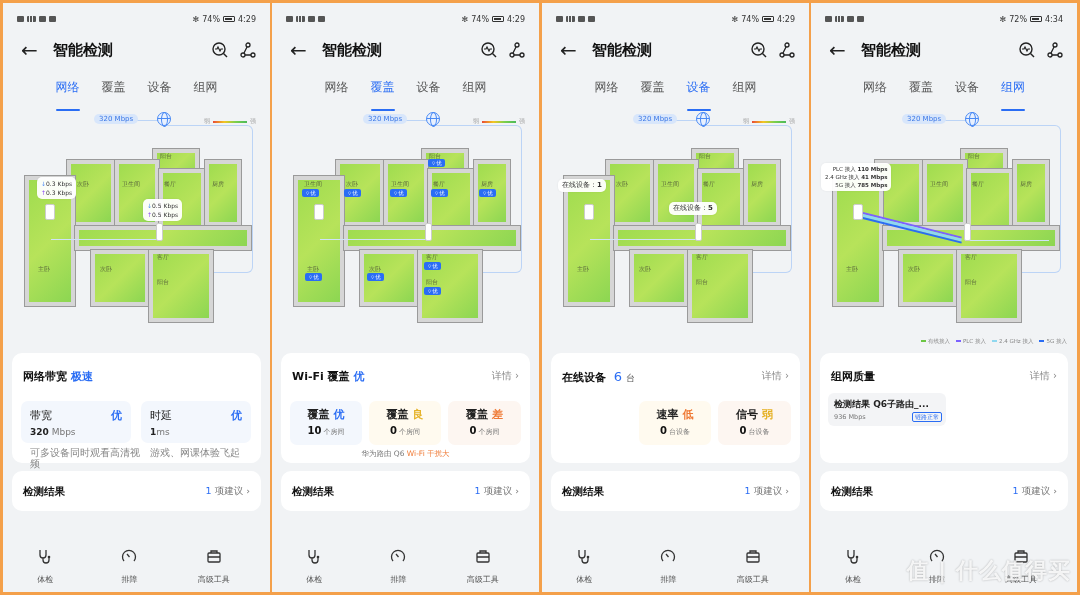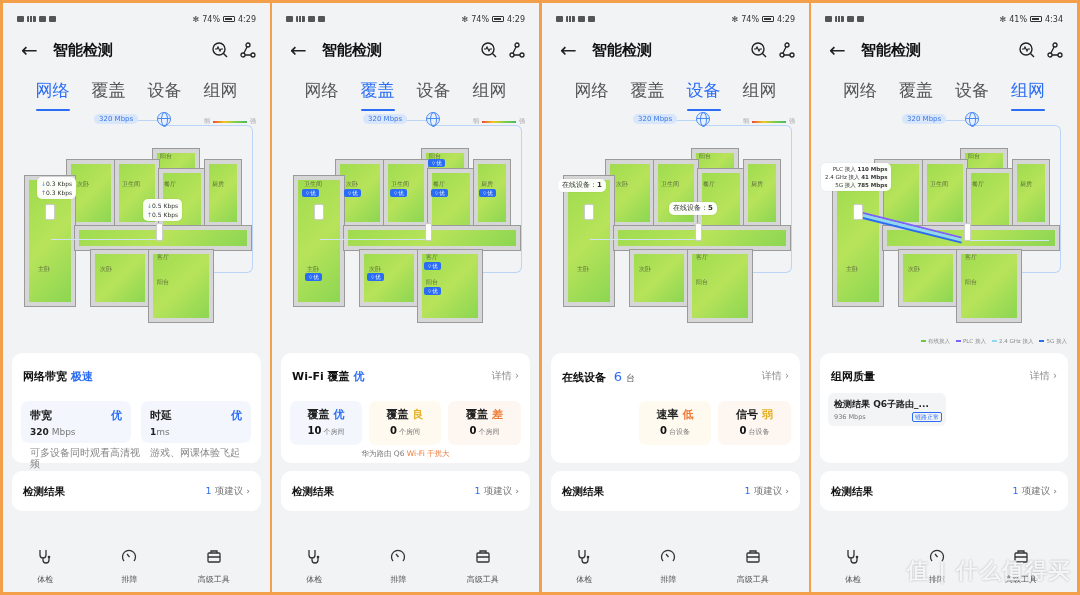--- a/index.html
+++ b/index.html
@@ -16,21 +16,21 @@
   .status .right { display: flex; gap: 3px; align-items: center; }
   .batt { display: inline-block; width: 12px; height: 6px; border: 1px solid #333; border-radius: 1px; position: relative; }
   .batt::after { content: ""; position: absolute; left: 1px; top: 1px; bottom: 1px; width: 72%; background: #333; }
 
   .appbar { position: absolute; top: 34px; left: 0; right: 0; height: 28px; }
   .back { position: absolute; left: 18px; top: 2px; font-size: 20px; color: #222; line-height: 22px; cursor: pointer; }
   .title { position: absolute; left: 50px; top: 4px; font-size: 15px; font-weight: bold; color: #111; }
   .ic-scan { position: absolute; right: 42px; top: 5px; width: 16px; height: 16px; }
   .ic-topo { position: absolute; right: 14px; top: 5px; width: 16px; height: 16px; }
 
-  .tabs { position: absolute; top: 76px; left: 0; right: 0; height: 26px; display: flex; justify-content: center; gap: 18px; font-size: 17px; color: #555; }
+  .tabs { position: absolute; top: 76px; left: 0; right: 0; height: 26px; display: flex; justify-content: center; gap: 18px; font-size: 12px; color: #555; }
   .tab { position: relative; padding: 0 2px; cursor: pointer; }
   .tab.active { color: #2a6df4; }
   .tab.active::after { content: ""; position: absolute; left: 2px; right: 2px; bottom: -6px; height: 2px; background: #2a6df4; border-radius: 1px; }
 
   .map { position: absolute; top: 106px; left: 0; right: 0; height: 236px; }
   .bw-pill { position: absolute; left: 91px; top: 5px; background: #d8e6fb; color: #3b78e7; font-size: 7px; padding: 1px 5px; border-radius: 8px; }
   .globe { position: absolute; left: 154px; top: 3px; width: 14px; height: 14px; border: 1.4px solid #4a8af4; border-radius: 50%; background: #e8f0fe; }
   .globe::before { content: ""; position: absolute; left: 3px; top: -1px; width: 5px; height: 13px; border: 1px solid #4a8af4; border-radius: 50%; }
   .globe::after { content: ""; position: absolute; left: 0; right: 0; top: 5px; height: 1px; background: #4a8af4; }
   .legend-bar { position: absolute; right: 14px; top: 8px; display: flex; align-items: center; gap: 3px; font-size: 6px; color: #999; }
@@ -55,21 +55,21 @@
   .detail { position: absolute; right: 11px; top: 16px; font-size: 10px; color: #888; cursor: pointer; }
   .sub { position: absolute; top: 48px; height: 44px; border-radius: 7px; background: #f3f7fd; }
   .sub.warm1 { background: #fffaef; }
   .sub.warm2 { background: #fdf6f1; }
   .sub .st { position: absolute; left: 0; right: 0; top: 6px; text-align: center; font-size: 11px; font-weight: bold; color: #222; }
   .sub .sv { position: absolute; left: 0; right: 0; top: 24px; text-align: center; font-size: 10px; font-weight: bold; color: #111; }
   .sub .sv span { font-weight: normal; font-size: 7px; color: #777; margin-left: 2px; }
   .blue { color: #2a6df4; } .gold { color: #e5b227; } .orange { color: #ef7a36; }
 
   .bw-sub { position: absolute; top: 48px; width: 110px; height: 42px; background: #f3f7fd; border-radius: 7px; }
-  .bw-sub .t { position: absolute; left: 9px; top: 7px; font-size: 11px; font-weight: bold; color: #222; }
+  .bw-sub .t { position: absolute; left: 9px; top: 7px; font-size: 11px; font-weight: normal; color: #222; }
   .bw-sub .g { position: absolute; right: 9px; top: 7px; font-size: 11px; color: #2a6df4; font-weight: bold; }
   .bw-sub .v { position: absolute; left: 9px; top: 26px; font-size: 9px; color: #222; }
   .bw-sub .v span { color: #777; }
   .bw-note { position: absolute; top: 94px; width: 110px; font-size: 10px; color: #888; line-height: 11px; }
 
   .note { position: absolute; left: 0; right: 0; top: 96px; text-align: center; font-size: 7.5px; color: #777; }
   .note .o { color: #ef7a36; }
 
   .mesh-item { position: absolute; left: 8px; top: 40px; width: 118px; height: 33px; background: #f3f4f6; border-radius: 6px; }
   .mesh-item .n { position: absolute; left: 6px; top: 5px; font-size: 9px; color: #222; font-weight: bold; white-space: nowrap; }
@@ -434,21 +434,21 @@
   <div class="phone p3">
     <div class="status">
       <div class="left">
           <span class="sb-ic"></span>
           <span class="sb-ic sig"></span>
           <span class="sb-ic"></span>
           <span class="sb-ic"></span>
         </div>
       <div class="right">
           <span>✻</span>
-          <span>41%</span>
+          <span>72%</span>
           <span class="batt"></span>
           <span>4:34</span>
         </div>
     </div>
     <div class="appbar">
       <span class="back">←</span>
       <span class="title">智能检测</span>
       <svg class="ic-scan" viewBox="0 0 16 16">
           <circle cx="7" cy="7" r="6" fill="none" stroke="#222" stroke-width="1.4"></circle>
           <path d="M3 7h2l1-2 2 4 1-2h2" fill="none" stroke="#222" stroke-width="1.2"></path>

